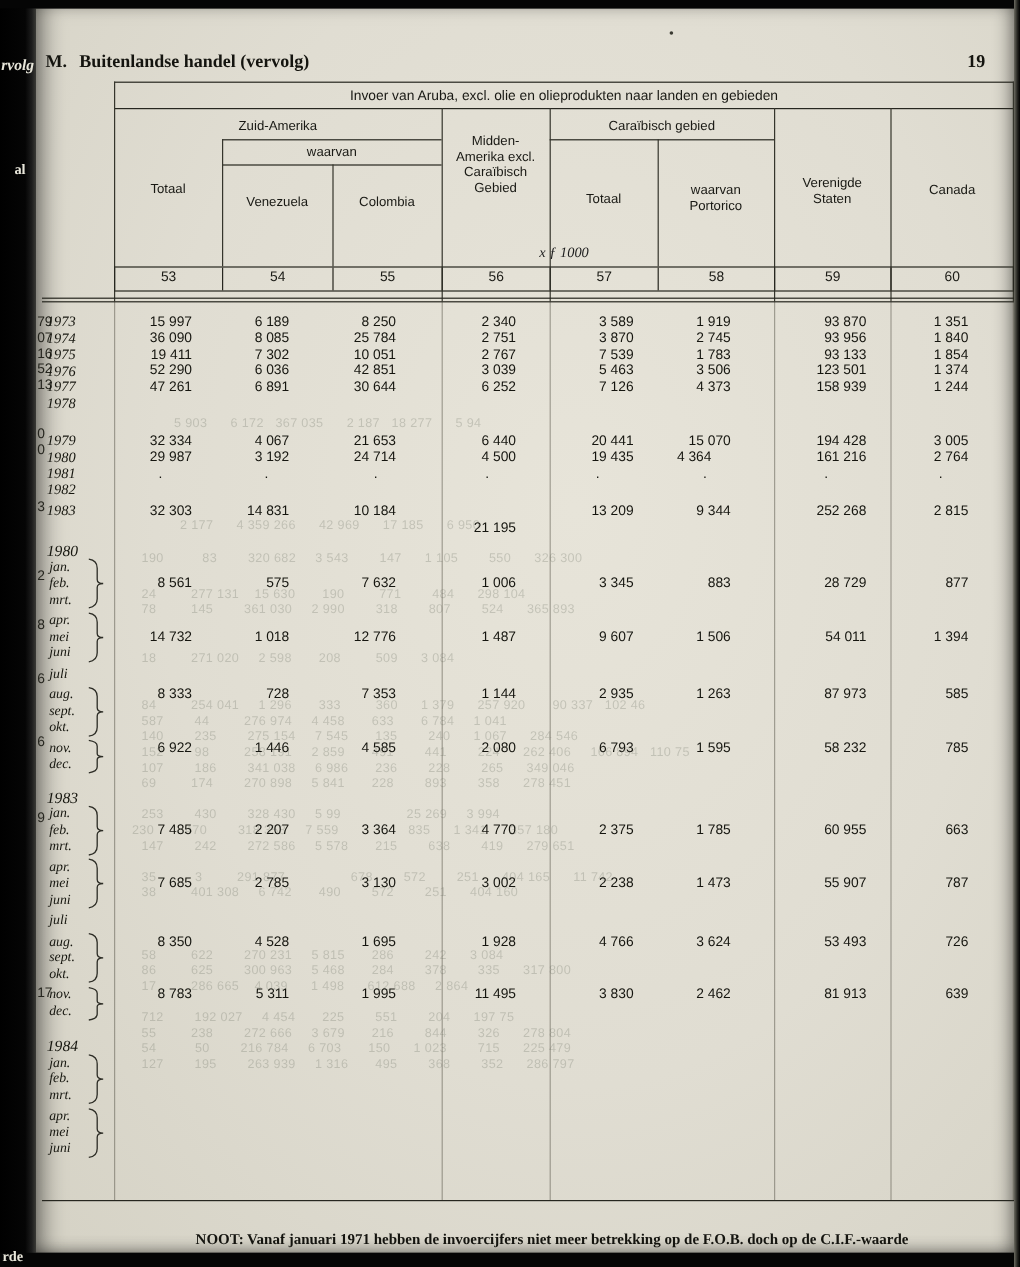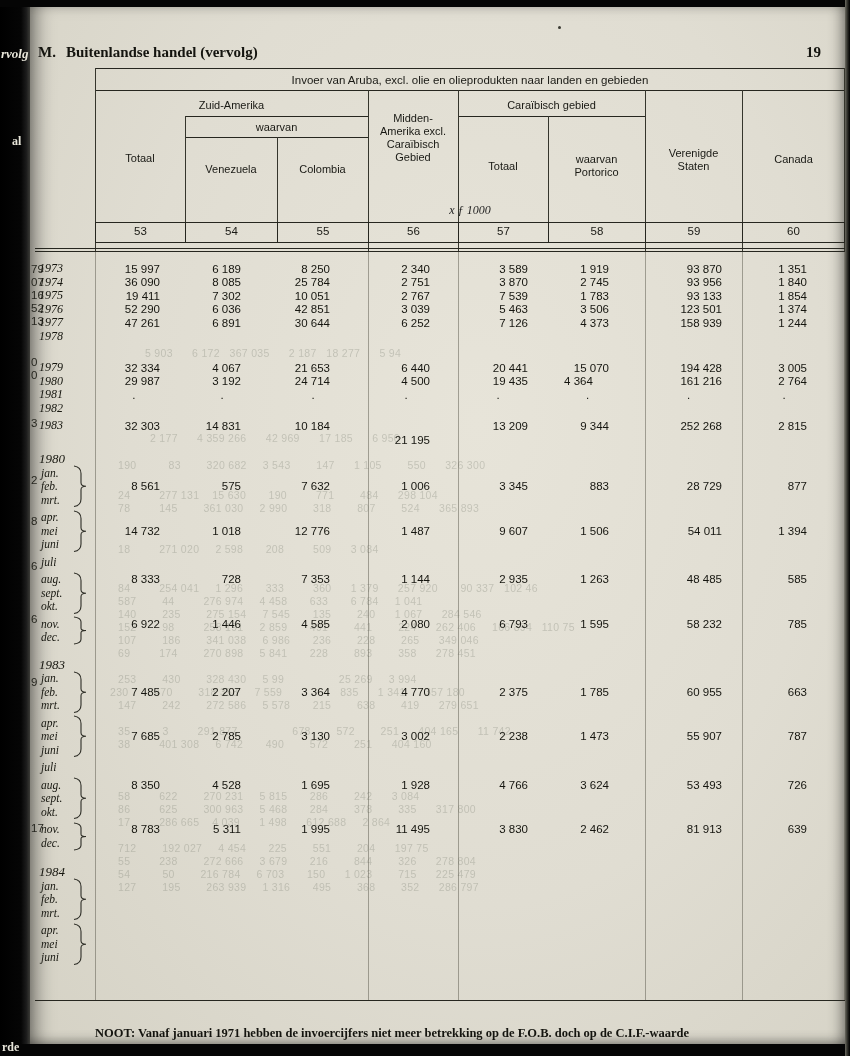--- a/index.html
+++ b/index.html
@@ -37,21 +37,21 @@
     box-sizing:border-box;border-left:1px solid #26261f;
     font-size:11.5px;text-align:center;line-height:17px;color:#191914;
   }
   #colnums .ncell:last-child{border-right:1px solid #26261f;}
   #rows{position:absolute;left:35px;top:262px;width:810px;z-index:5;}
   .trow{display:flex;height:13.5px;align-items:center;}
   .rlabel{width:60px;box-sizing:border-box;padding-left:4px;font-family:"Liberation Serif",serif;font-style:italic;font-size:12px;color:#16160f;white-space:nowrap;}
   .trow.month .rlabel{font-size:11.5px;padding-left:6px;}
   .trow.section .rlabel{font-size:13px;}
   .cell{box-sizing:border-box;font-size:11.5px;text-align:right;white-space:nowrap;color:#15150f;}
-  .note{position:absolute;left:95px;top:1026px;width:730px;text-align:left;font-family:"Liberation Serif",serif;font-weight:bold;font-size:12.5px;color:#14140f;z-index:5;}
+  .note{position:absolute;left:95px;top:1026px;width:730px;text-align:center;font-family:"Liberation Serif",serif;font-weight:bold;font-size:12.5px;color:#14140f;z-index:5;}
   .edge-num{position:absolute;left:31px;font-size:11.5px;color:#26261f;z-index:3;}
   .bleed{position:absolute;font-size:10.5px;color:#6e7366;opacity:.28;white-space:pre;z-index:1;filter:blur(.4px);letter-spacing:.3px;}
   .speck{position:absolute;width:3px;height:3px;border-radius:50%;background:#3a3a32;z-index:6;}
 </style>
 </head>
 <body>
 
 <div class="paper"></div>
 
 <div class="strip-left"></div>
@@ -343,21 +343,21 @@
       <span class="cell" style="width: 103px; padding-right: 38px;"></span>
     </div>
     <div class="trow month" style="margin-top: 4px;">
       <span class="rlabel">aug.</span>
       <span class="cell" style="width: 90px; padding-right: 25px;">8 333</span>
       <span class="cell" style="width: 92px; padding-right: 36px;">728</span>
       <span class="cell" style="width: 91px; padding-right: 38px;">7 353</span>
       <span class="cell" style="width: 90px; padding-right: 28px;">1 144</span>
       <span class="cell" style="width: 90px; padding-right: 20px;">2 935</span>
       <span class="cell" style="width: 97px; padding-right: 36px;">1 263</span>
-      <span class="cell" style="width: 97px; padding-right: 20px;">48 485</span>
+      <span class="cell" style="width: 97px; padding-right: 20px;">87 973</span>
       <span class="cell" style="width: 103px; padding-right: 38px;">585</span>
     </div>
     <div class="trow month">
       <span class="rlabel">sept.</span>
       <span class="cell" style="width: 90px; padding-right: 25px;"></span>
       <span class="cell" style="width: 92px; padding-right: 36px;"></span>
       <span class="cell" style="width: 91px; padding-right: 38px;"></span>
       <span class="cell" style="width: 90px; padding-right: 28px;"></span>
       <span class="cell" style="width: 90px; padding-right: 20px;"></span>
       <span class="cell" style="width: 97px; padding-right: 36px;"></span>

